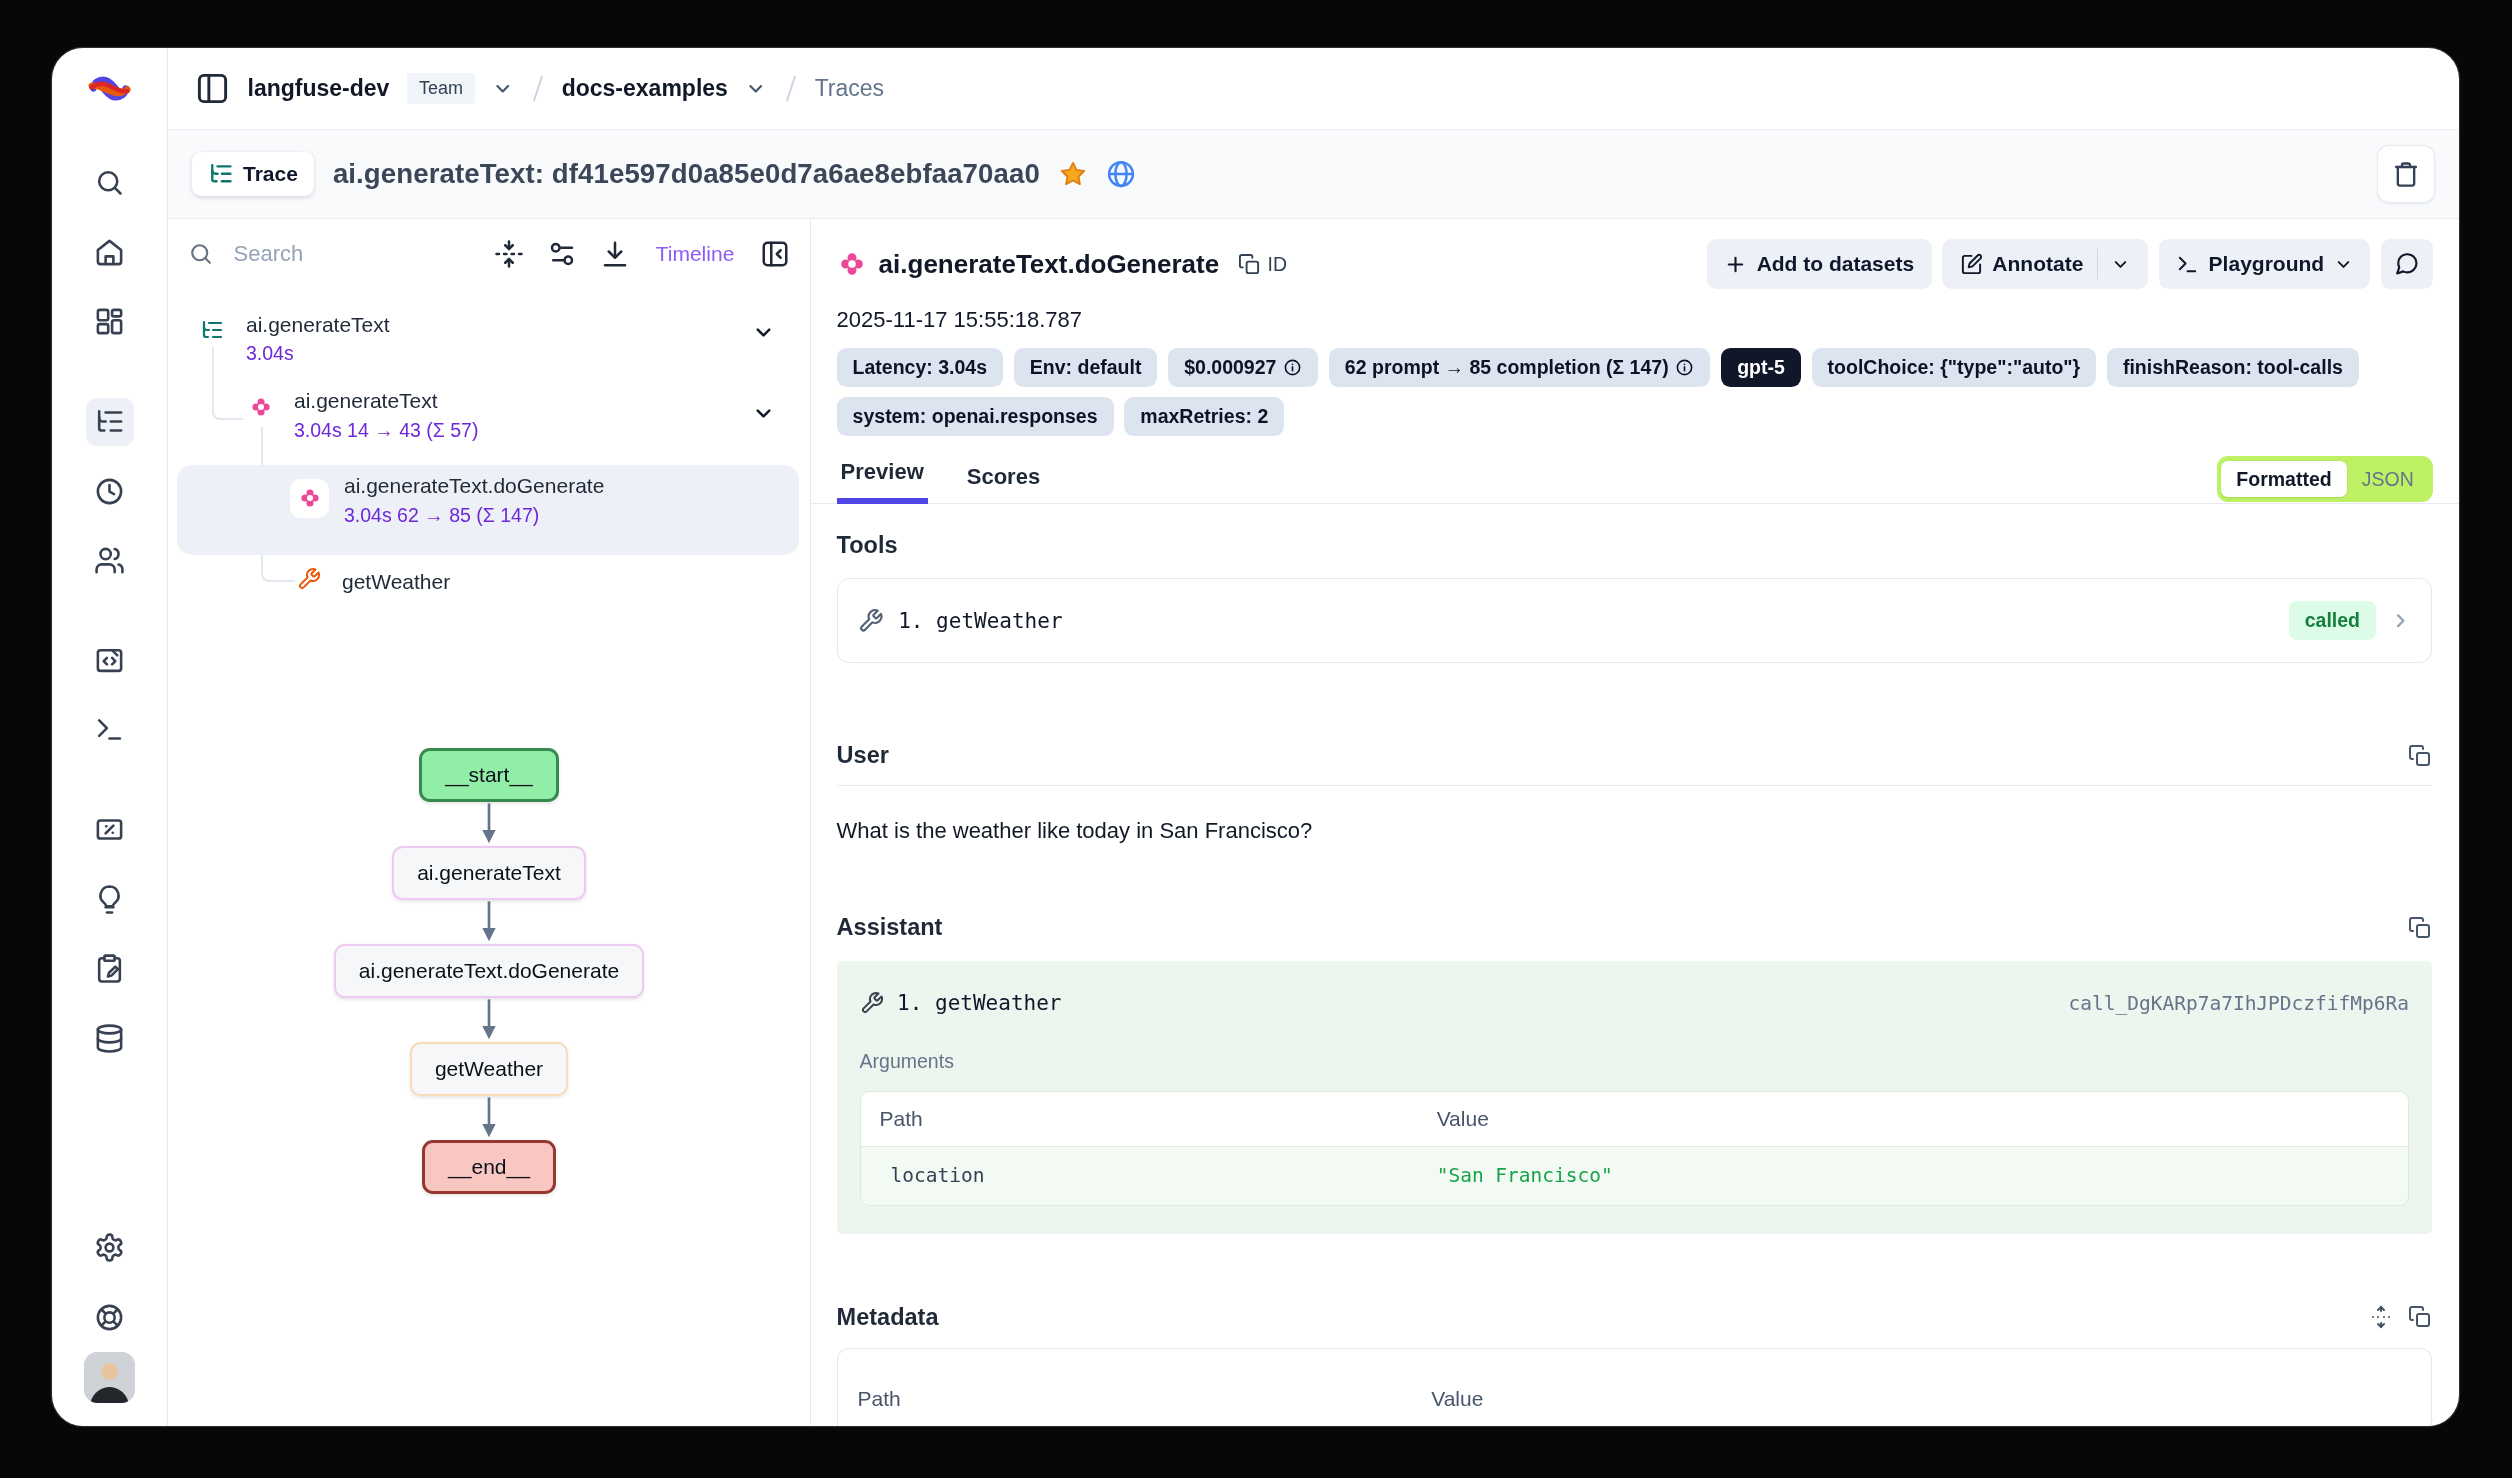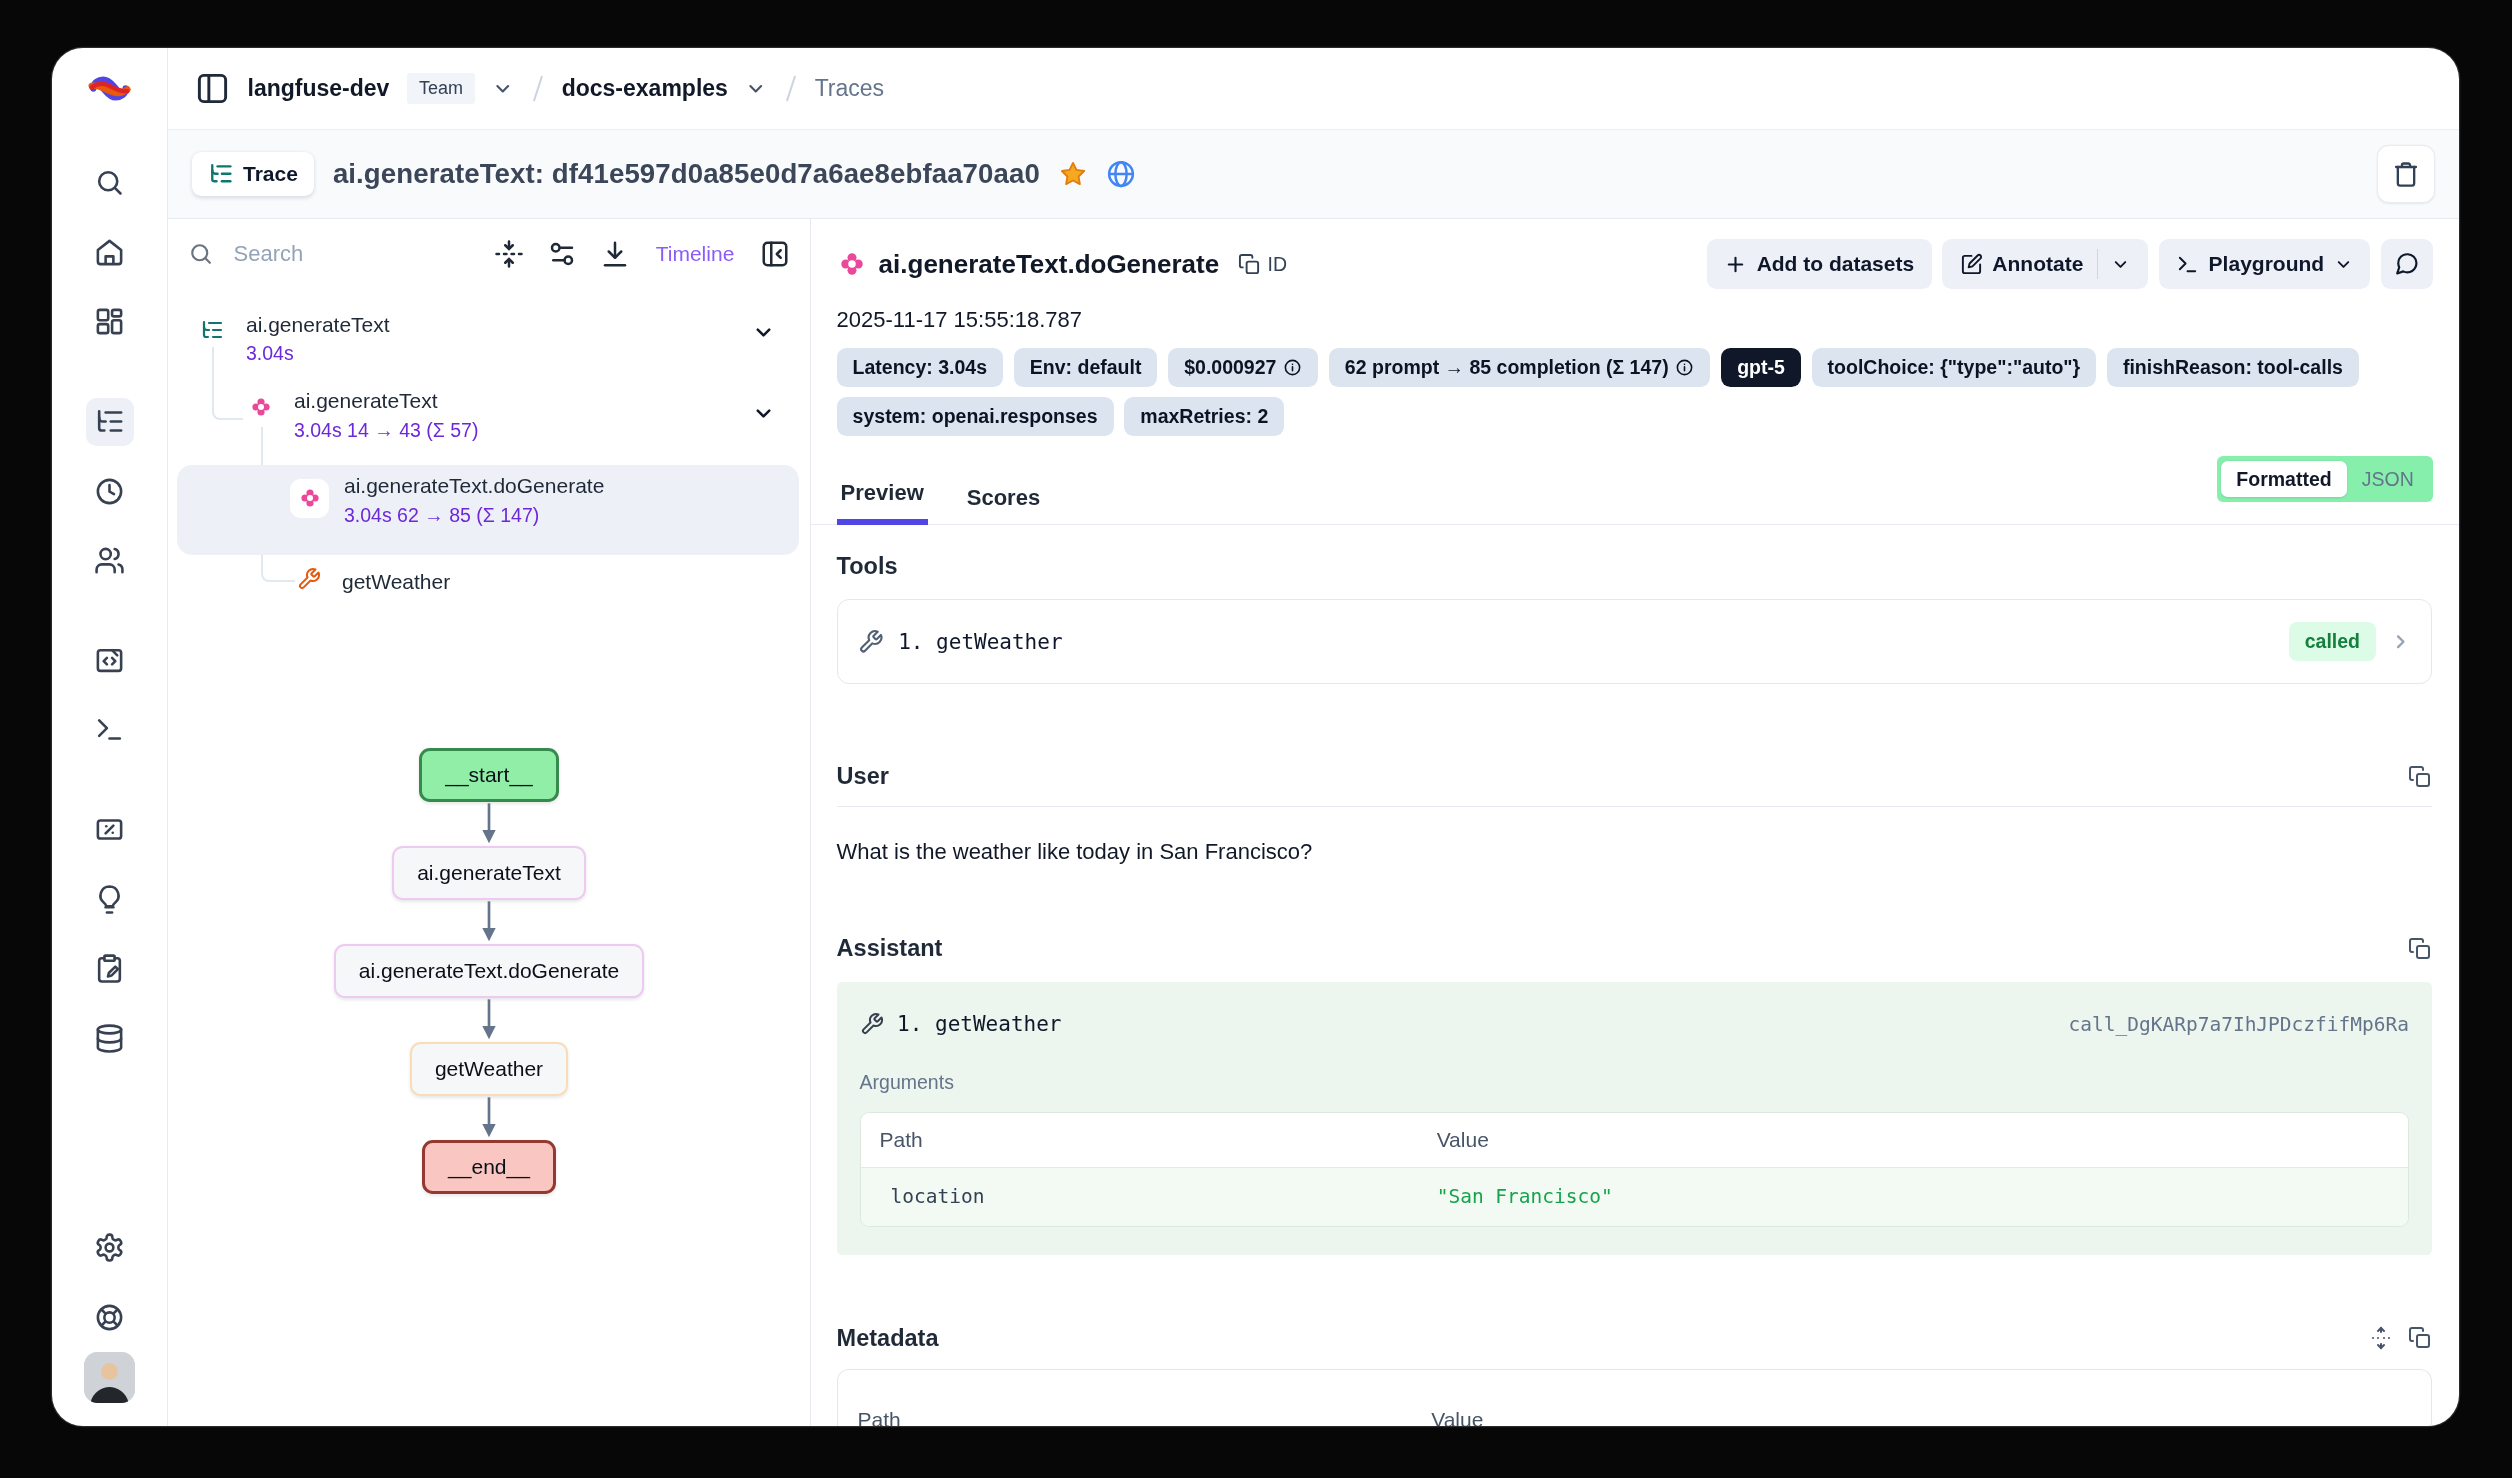--- a/index.html
+++ b/index.html
@@ -100,21 +100,21 @@
   .obs-time{ font-size:22px; color:#111827; margin-top:17.5px; }
   .badges{ display:flex; flex-wrap:wrap; gap:10.8px; margin-top:15px; max-width:1628px; }
   .badge{ background:#dce4f0; border-radius:9.4px; padding:8px 16px; font-size:19.5px; font-weight:600;
           color:#0b1324; display:flex; align-items:center; gap:6.7px; }
   .badge svg{ width:19px; height:19px; color:#0b1324; }
   .badge.dark{ background:#0f1729; color:#fff; }
 
   .tabsrow{ display:flex; align-items:flex-end; border-bottom:1.3px solid #e7ebf1; margin-top:20px; padding:0 25.6px; }
   .tab{ font-size:22px; font-weight:600; color:#1f2937; padding:0 4px 13.5px 4px; margin-right:35px; cursor:pointer; }
   .tab.active{ border-bottom:6.7px solid #4f46e5; margin-bottom:-1.3px; }
-  .fmt-toggle{ margin-left:auto; background:#86efac; border-radius:6px; padding:4.7px; display:flex; margin-bottom:22px; }
+  .fmt-toggle{ margin-left:auto; background:#bef264; border-radius:11px; padding:4.7px; display:flex; margin-bottom:1px; }
   .fmt-opt{ font-size:19.5px; padding:6.7px 15px; border-radius:6.7px; color:#64748b; cursor:pointer; }
   .fmt-opt.active{ background:#fff; color:#111827; font-weight:600; box-shadow:0 0.7px 2px rgba(15,23,42,.12); }
 
   .obs-body{ flex:1; overflow:hidden; padding:28px 27px 0 25.6px; }
   .sec-h{ font-size:23.5px; font-weight:600; color:#1f2937; }
   .sec-hrow{ display:flex; align-items:center; }
   .sec-hrow .h-ics{ margin-left:auto; display:flex; gap:15px; color:#475569; }
   .sec-hrow .h-ics svg{ width:24px; height:24px; cursor:pointer; }
 
   .tool-card{ margin-top:19px; border:1.3px solid #e3e8ef; border-radius:12px; height:85px;

